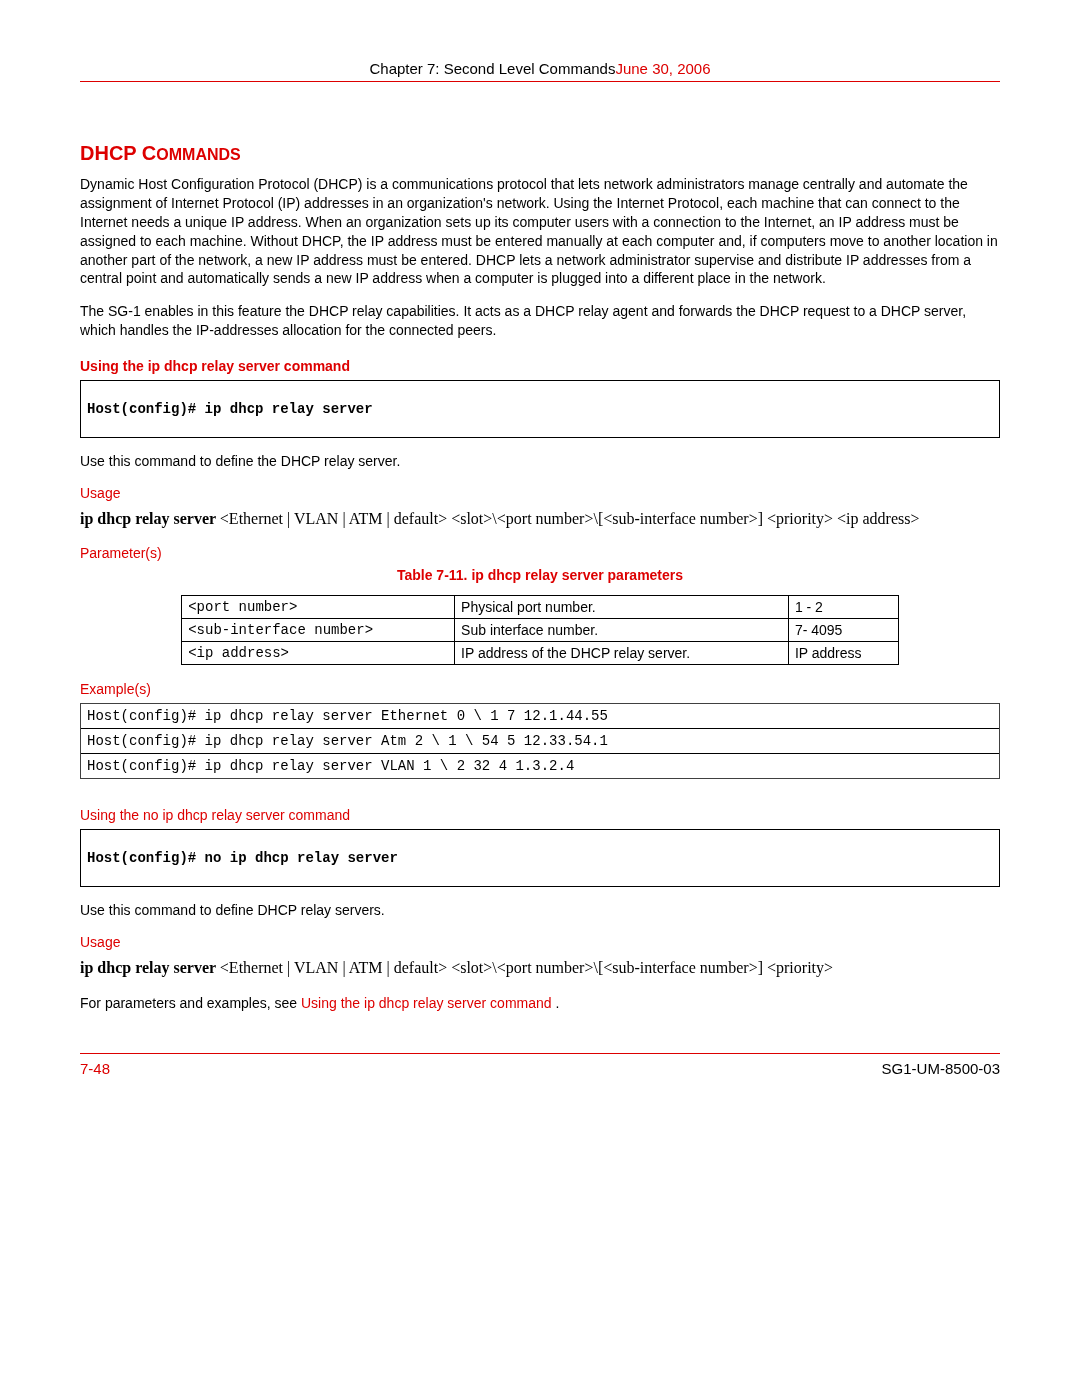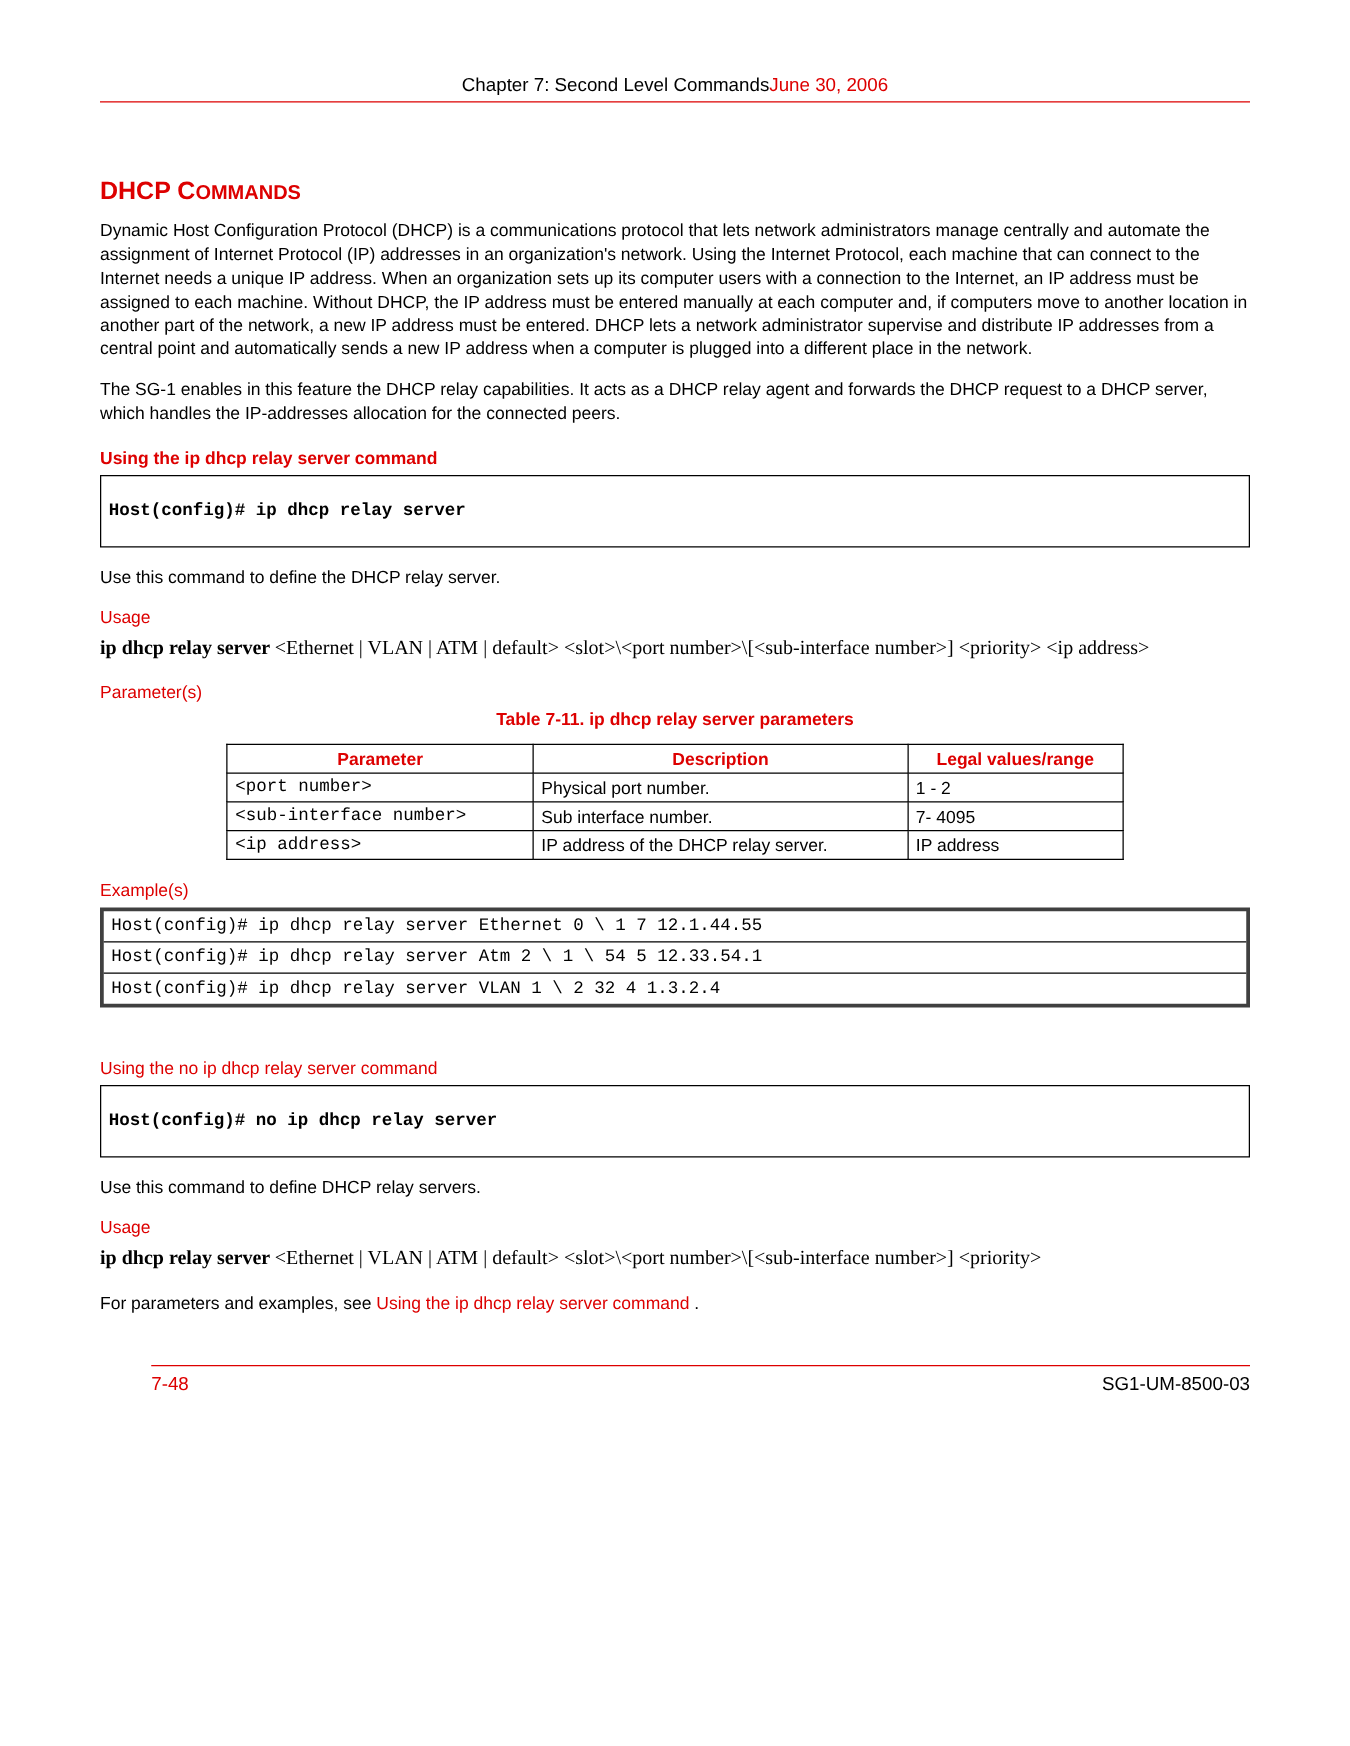--- a/index.html
+++ b/index.html
@@ -75,39 +75,38 @@
     vertical-align: top;
     font-size: 14px;
   }
   table.param-table th {
     color: #d00;
     font-weight: bold;
     text-align: center;
   }
   table.param-table td.p { font-family: "Courier New", monospace; }
   .example-box {
-    border: 3px solid #404040;
+    border: 1px solid #404040;
     font-family: "Courier New", monospace;
-    margin-bottom: 40px;
+    margin-bottom: 28px;
     font-size: 14px;
   }
   .example-box div {
     padding: 4px 6px;
     border-bottom: 1px solid #000;
   }
   .example-box div:last-child { border-bottom: none; }
   .link-red { color: #d00; }
   .footer-row {
     display: flex;
     justify-content: space-between;
     border-top: 1.5px solid #d00;
     padding-top: 6px;
     margin-top: 40px;
     font-size: 15px;
-    margin-left: 41px;
   }
   .footer-page { color: #d00; }
 </style>
 </head>
 <body>
 
 <div class="header-row">
   <span>Chapter 7: Second Level Commands</span>
   <span class="header-date">June 30, 2006</span>
 </div>
@@ -124,25 +123,20 @@
 <div class="subhead-red">Usage</div>
 <div class="usage-block">
   <span class="lead">ip dhcp relay server </span><span>&lt;Ethernet | VLAN | ATM | default&gt; &lt;slot&gt;\&lt;port number&gt;\[&lt;sub-interface number&gt;] &lt;priority&gt; &lt;ip address&gt;</span>
 </div>
 
 <div class="subhead-red">Parameter(s)</div>
 <div class="table-caption">Table 7-11. ip dhcp relay server parameters</div>
 
 <table class="param-table">
   <tbody>
-      <tr>
-    <th>Parameter</th>
-    <th>Description</th>
-    <th>Legal values/range</th>
-  </tr>
   <tr>
     <td class="p">&lt;port number&gt;</td>
     <td>Physical port number.</td>
     <td>1 - 2</td>
   </tr>
   <tr>
     <td class="p">&lt;sub-interface number&gt;</td>
     <td>Sub interface number.</td>
     <td>7- 4095</td>
   </tr>

